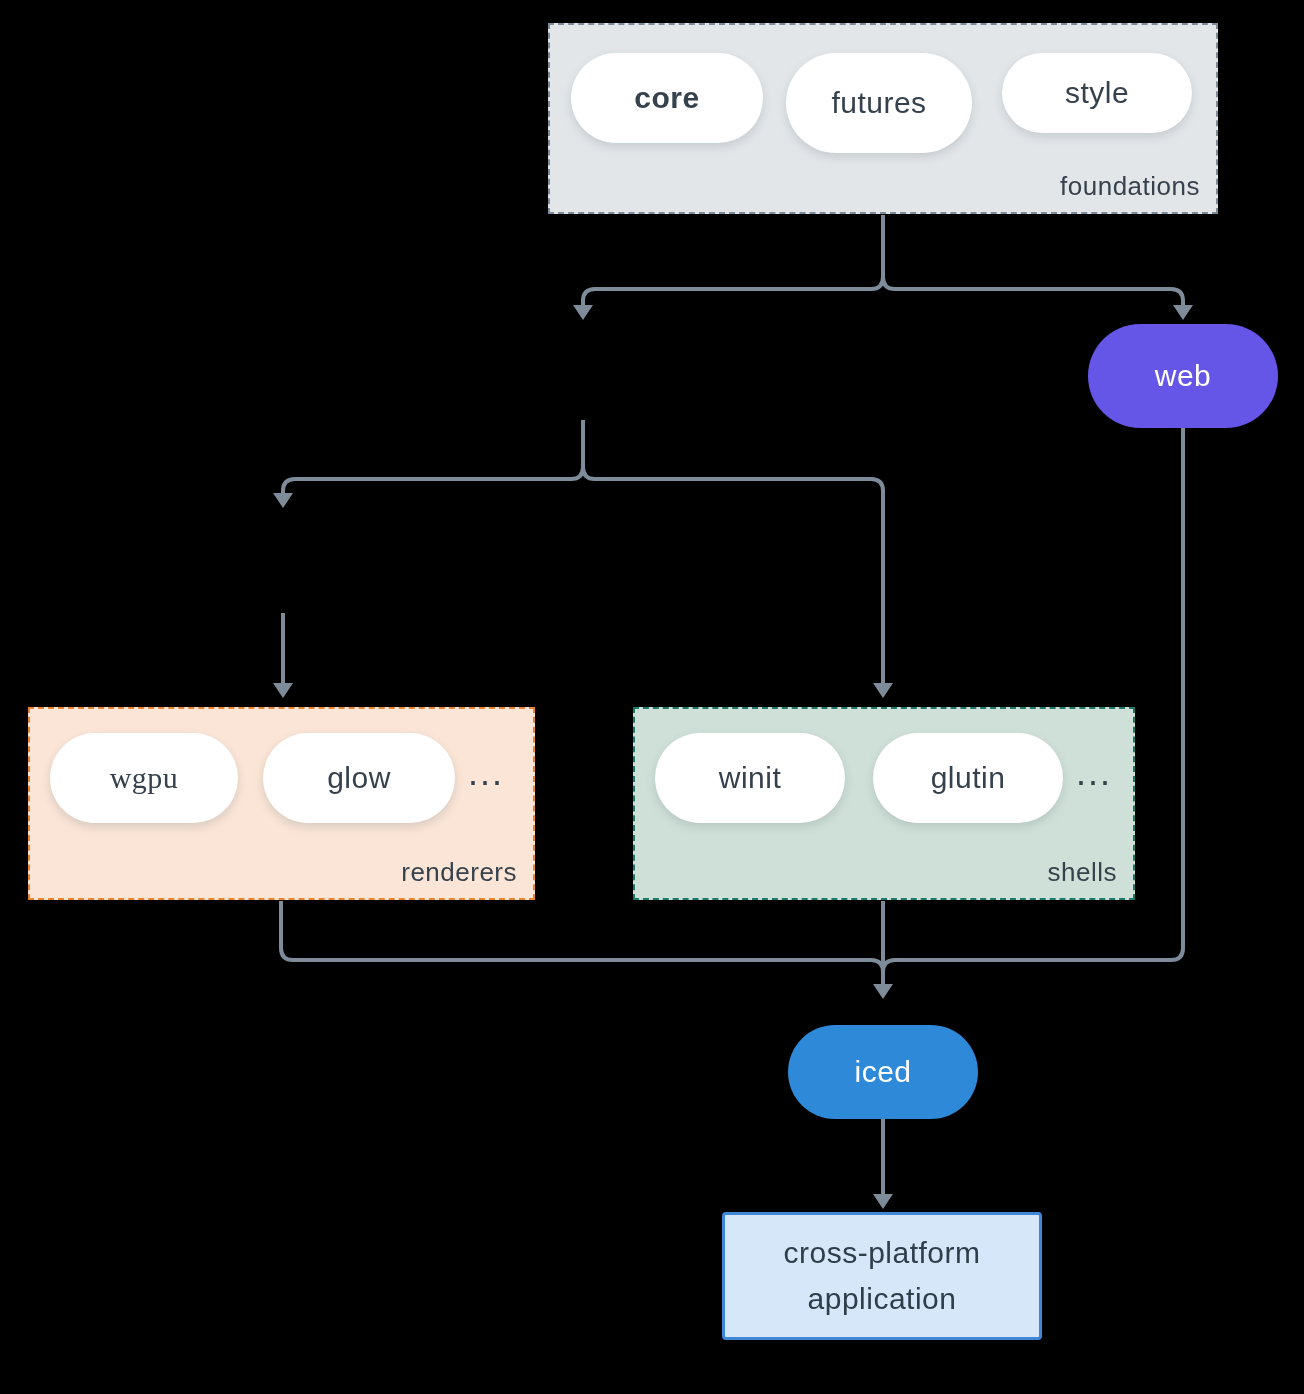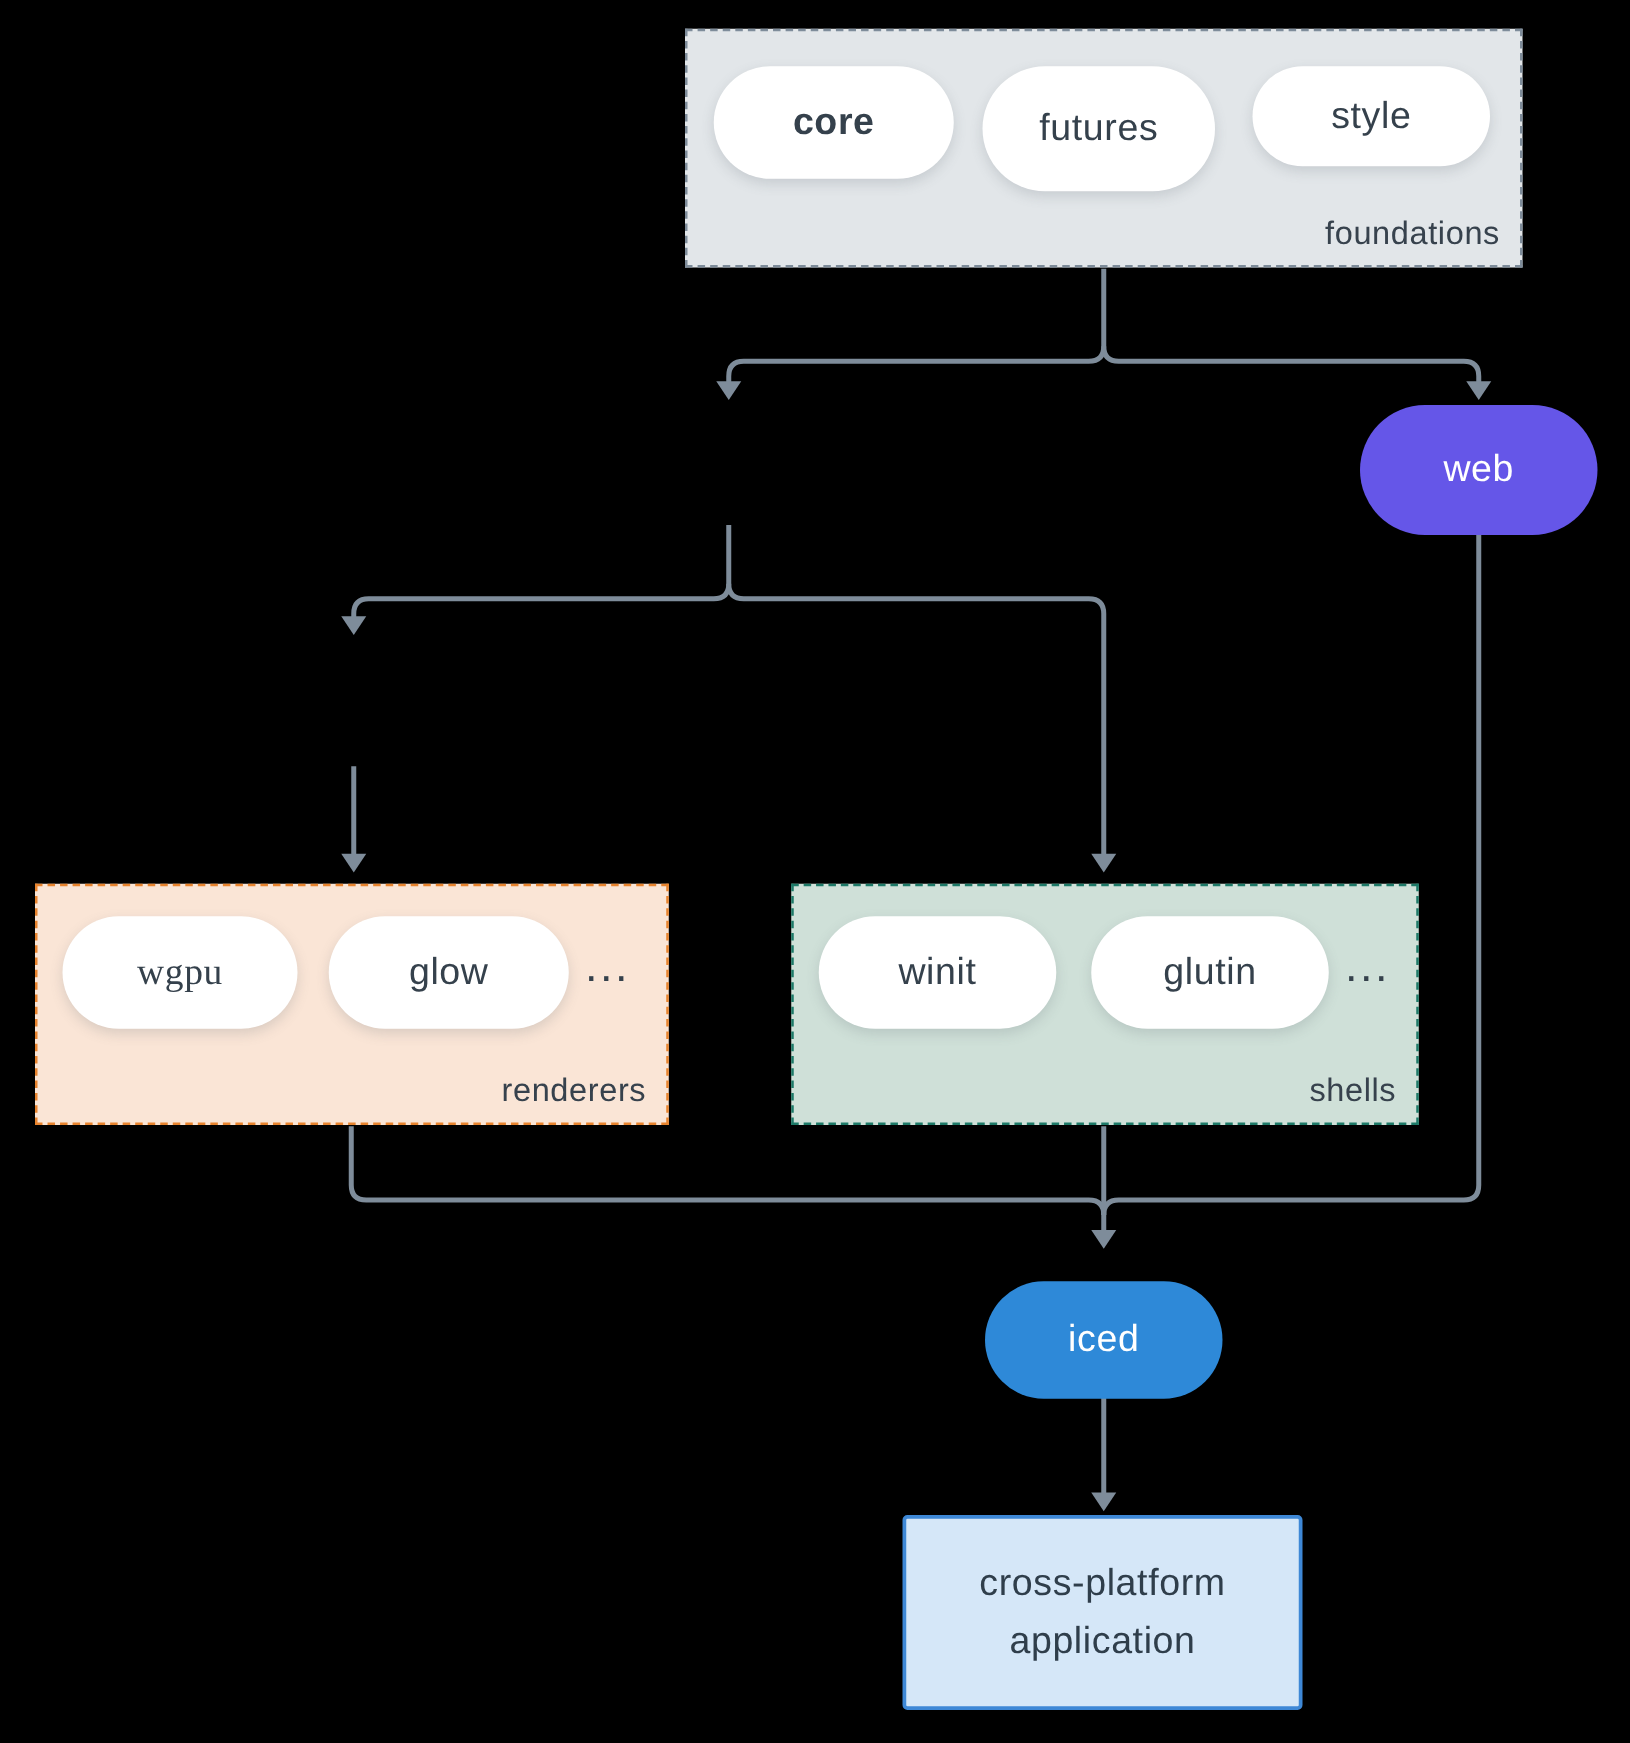--- a/index.html
+++ b/index.html
@@ -34,21 +34,21 @@
   .p-web     {left:1088px;top:324px;width:190px;height:104px;background:#6556e8;color:#fff;}
   .p-graphics{left:188px;top:518px;width:190px;height:94px;background:#e0813e;color:#fff;}
   .p-iced    {left:788px;top:1009px;width:190px;height:94px;background:#2e89d8;color:#ffffff;margin-top:16px;}
 
   .ellipsis{position:absolute;font-size:36px;color:#35414c;letter-spacing:2px;}
   .e-renderers{left:468px;top:752px;}
   .e-shells{left:1076px;top:752px;}
 
   
   .app-box{
-    position:absolute;left:722px;top:1212px;width:320px;height:156px;
+    position:absolute;left:722px;top:1212px;width:320px;height:128px;
     background:#d5e7f8;border:3px solid #3e88d6;border-radius:4px;box-sizing:border-box;
     display:flex;flex-direction:column;align-items:center;justify-content:center;
     color:#2f3e4b;font-size:30px;line-height:46px;letter-spacing:0.5px;text-align:center;
   }
 
   .edge{stroke:#7e8c9a;stroke-width:4;fill:none;stroke-linejoin:round;}
   .head{fill:#7e8c9a;stroke:none;}
 </style>
 </head>
 <body>

